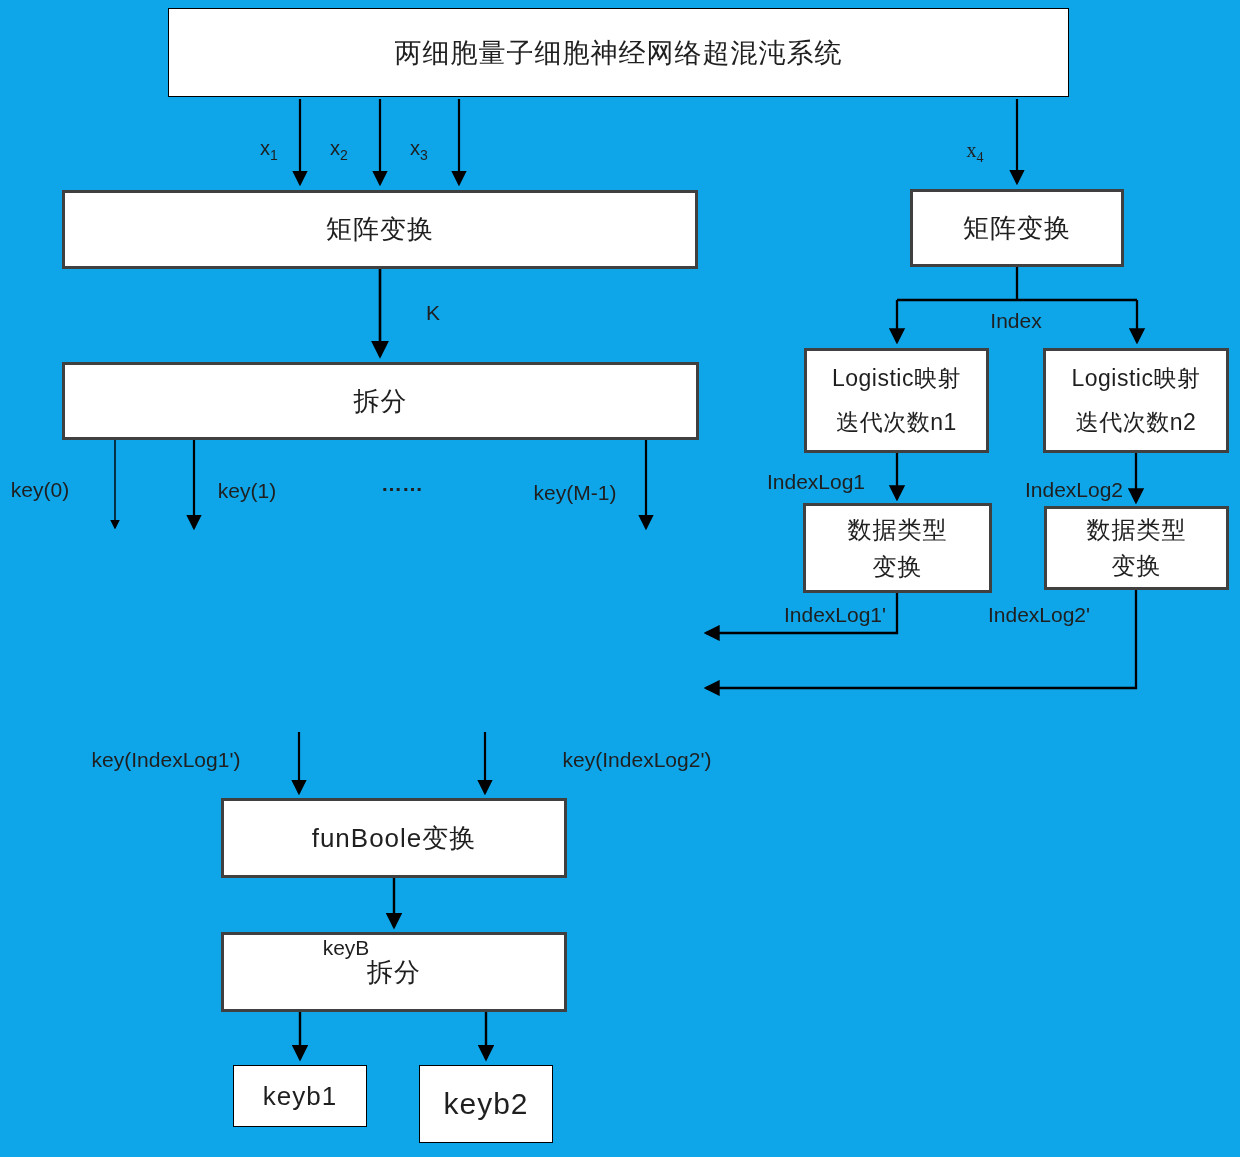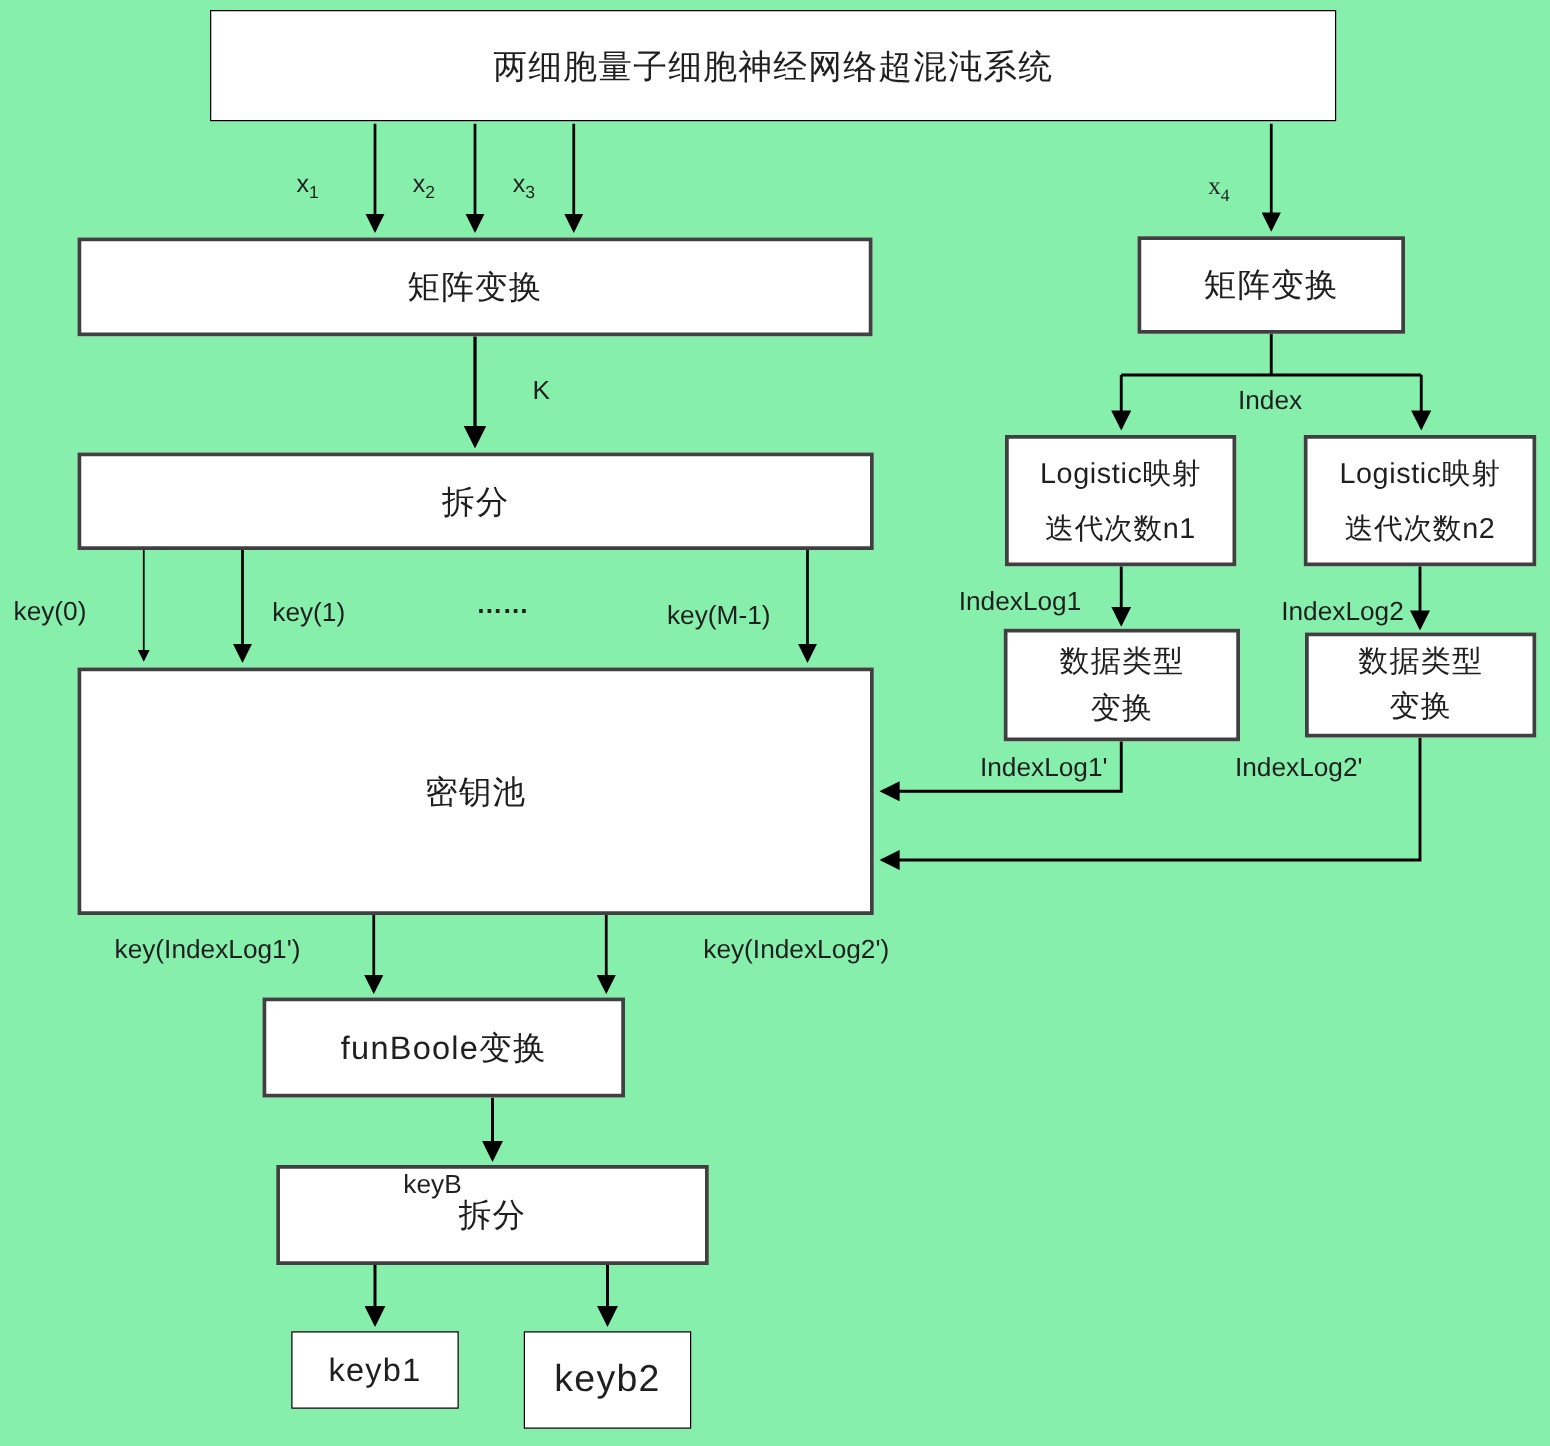--- a/index.html
+++ b/index.html
@@ -1,19 +1,19 @@
 <!DOCTYPE html>
 <html><head>
 <meta charset="utf-8">
 <style>
   html,body{margin:0;padding:0;background:#ffffff;}
   .stage{
     position:relative;
     width:1240px;height:1157px;
-    background:#86efac;
+    background:#0ea5e9;
     font-family:"Liberation Sans", sans-serif;
     color:#1a1a1a;
     overflow:hidden;
   }
   .stage svg{position:absolute;left:0;top:0;}
   .box{
     position:absolute;
     box-sizing:border-box;
     border:3px solid #404040;
     background:#ffffff;
@@ -89,23 +89,20 @@
   </div>
 
   <div class="box" style="left:910px;top:189px;width:214px;height:78px;font-size:26px;">
     <span>矩阵变换</span>
   </div>
 
   <div class="box" style="left:62px;top:362px;width:637px;height:78px;font-size:26px;">
     <span>拆分</span>
   </div>
 
-  <div class="box" style="left:62px;top:534px;width:637px;height:198px;font-size:26px;">
-    <span>密钥池</span>
-  </div>
 
   <div class="box" style="left:804px;top:348px;width:185px;height:105px;font-size:23px;line-height:1.9;letter-spacing:0.5px;">
     <span>Logistic映射</span>
     <span>迭代次数n1</span>
   </div>
 
   <div class="box" style="left:1043px;top:348px;width:186px;height:105px;font-size:23px;line-height:1.9;letter-spacing:0.5px;">
     <span>Logistic映射</span>
     <span>迭代次数n2</span>
   </div>
@@ -113,37 +110,37 @@
   <div class="box" style="left:803px;top:503px;width:189px;height:90px;font-size:24px;line-height:1.55;">
     <span>数据类型</span>
     <span>变换</span>
   </div>
 
   <div class="box" style="left:1044px;top:506px;width:185px;height:84px;font-size:24px;line-height:1.5;">
     <span>数据类型</span>
     <span>变换</span>
   </div>
 
-  <div class="box" style="left:210px;top:798px;width:290px;height:80px;font-size:26px;">
+  <div class="box" style="left:221px;top:798px;width:346px;height:80px;font-size:26px;">
     <span>funBoole变换</span>
   </div>
 
   <div class="box" style="left:221px;top:932px;width:346px;height:80px;font-size:26px;">
     <span>拆分</span>
   </div>
 
   <div class="box b-dark" style="left:233px;top:1065px;width:134px;height:62px;font-size:26px;">
     <span>keyb1</span>
   </div>
 
   <div class="box b-dark" style="left:419px;top:1065px;width:134px;height:78px;font-size:30px;">
     <span>keyb2</span>
   </div>
 
-  <div class="lbl" style="left:246px;top:148px;font-size:20px;">
+  <div class="lbl" style="left:269px;top:148px;font-size:20px;">
     <span>x</span><sub>1</sub>
   </div>
   <div class="lbl" style="left:339px;top:148px;font-size:20px;">
     <span>x</span><sub>2</sub>
   </div>
   <div class="lbl" style="left:419px;top:148px;font-size:20px;">
     <span>x</span><sub>3</sub>
   </div>
   <div class="lbl" style="left:975px;top:150px;font-size:20px;font-family:Liberation Serif, serif;">
     <span>x</span><sub>4</sub>

